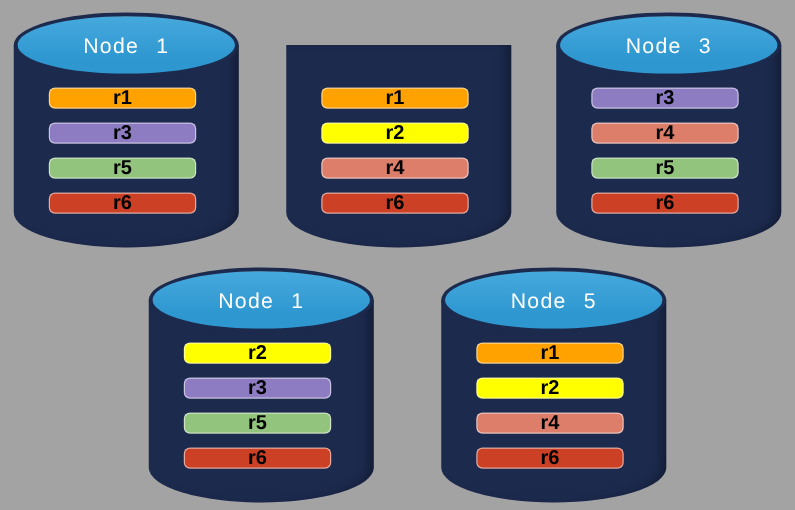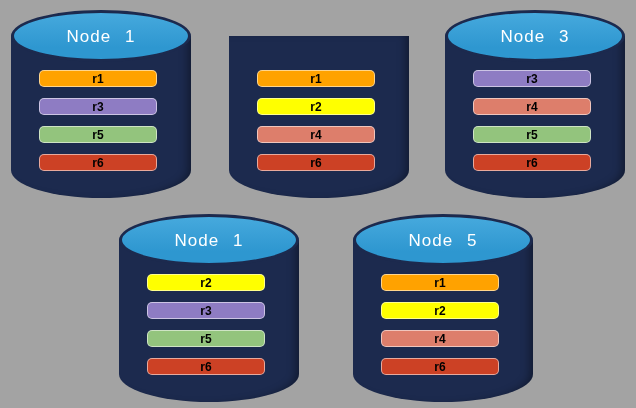--- a/index.html
+++ b/index.html
@@ -60,21 +60,21 @@
   }
   .bar {
     height: 17px;
     border-radius: 5px;
     border: 1px solid rgba(255,255,255,0.55);
     box-sizing: border-box;
     display: flex;
     align-items: center;
     justify-content: center;
     color: #000000;
-    font-size: 12px;
+    font-size: 16px;
     font-weight: bold;
     line-height: 1;
   }
 </style>
 </head>
 <body>
 
 <div class="canvas">
 
   <div class="node n1">

